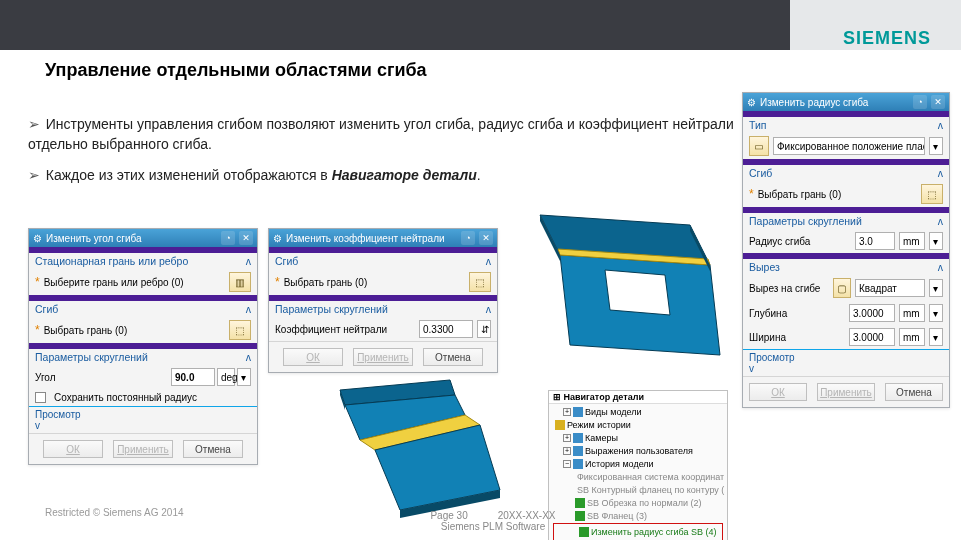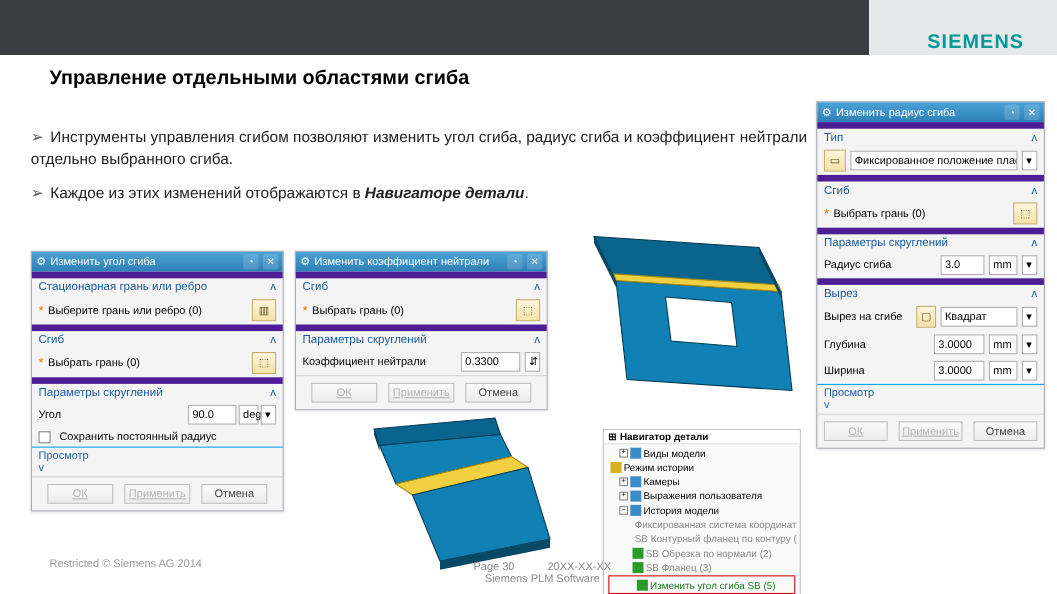--- a/index.html
+++ b/index.html
@@ -26,21 +26,21 @@
   .dlg-title .name { flex: 1; white-space: nowrap; overflow: hidden; }
   .dlg-title .btn { width: 14px; height: 14px; display: inline-flex; align-items: center; justify-content: center; background: rgba(255,255,255,0.15); border-radius: 2px; font-size: 9px; cursor: pointer; }
   .section-header { color: #1a5ca0; font-size: 10.5px; display: flex; align-items: center; justify-content: space-between; padding: 2px 6px; border-top: 6px solid #4c1d95; cursor: pointer; }
   .section-header .chev { color: #1a5ca0; }
   .row { display: flex; align-items: center; padding: 3px 6px; gap: 4px; }
   .row .label { flex: 1; white-space: nowrap; overflow: hidden; }
   .row .asterisk { color: #e08000; font-size: 12px; line-height: 10px; }
   .inputbox { height: 18px; background: #fff; border: 1px solid #b0b0b0; padding: 0 3px; font-size: 10px; display: flex; align-items: center; }
   .iconbtn { width: 22px; height: 20px; border: 1px solid #c9b06a; background: linear-gradient(#fff5dc,#f4e2a8); display: inline-flex; align-items: center; justify-content: center; font-size: 10px; color: #5a4a10; }
   .numspin { display: flex; align-items: center; gap: 2px; }
-  .numspin .val { width: 44px; }
+  .numspin .val { width: 44px; font-weight: bold; }
   .numspin .unit { width: 18px; }
   .numspin .dd { width: 14px; }
   .btnrow { display: flex; justify-content: center; gap: 10px; padding: 6px; border-top: 1px solid #d5d5d5; }
   .btn3 { width: 60px; height: 18px; border: 1px solid #bfbfbf; background: linear-gradient(#fafafa,#ececec); font-size: 10px; color: #444; display: flex; align-items: center; justify-content: center; cursor: pointer; }
   .btn3.disabled { color: #b5b5b5; text-decoration: underline; }
   .checkbox { width: 11px; height: 11px; border: 1px solid #888; background: #fff; display: inline-block; margin-right: 4px; }
   .collapse { color: #1a5ca0; padding: 2px 6px; border-top: 1px solid #0ea5e9; cursor: pointer; display: flex; justify-content: space-between; flex-direction: column; }
 
   
   .render { position: absolute; border: none; display: flex; align-items: center; justify-content: center; }
@@ -299,20 +299,24 @@
         <span class="nav-icon green"></span>
         <span>SB Обрезка по нормали (2)</span>
       </div>
     <div class="nav-item l2">
         <span class="nav-icon green"></span>
         <span>SB Фланец (3)</span>
       </div>
     <div class="nav-highlight">
       <div class="nav-item l2 active">
           <span class="nav-icon green"></span>
+          <span>Изменить радиус сгиба SB (4)</span>
+        </div>
+      <div class="nav-item l2 active">
+          <span class="nav-icon green"></span>
           <span>Изменить угол сгиба SB (5)</span>
         </div>
 
     </div>
   </div>
 </div>
 
 <div class="ov" style="left:45px; bottom:22px; font-size:10px; color:#9a9a9a;">Restricted © Siemens AG 2014</div>
 <div class="footer">
   <div class="left">

